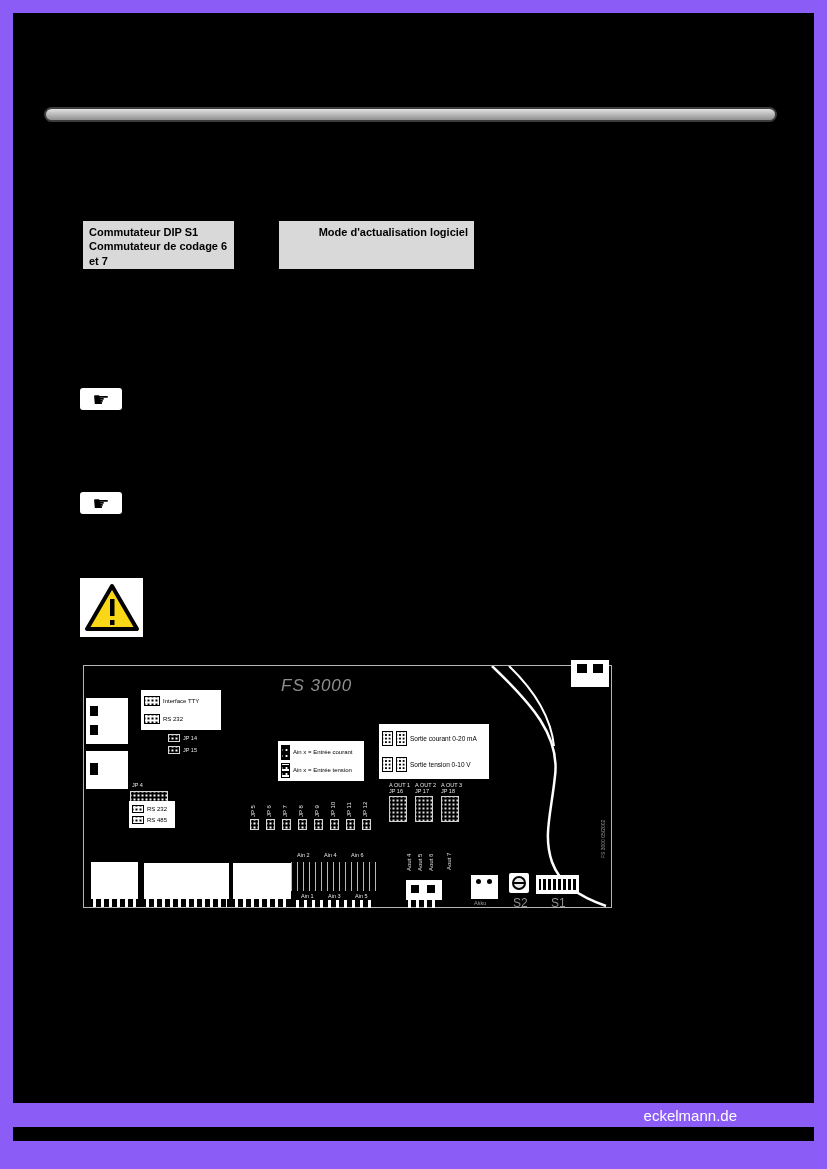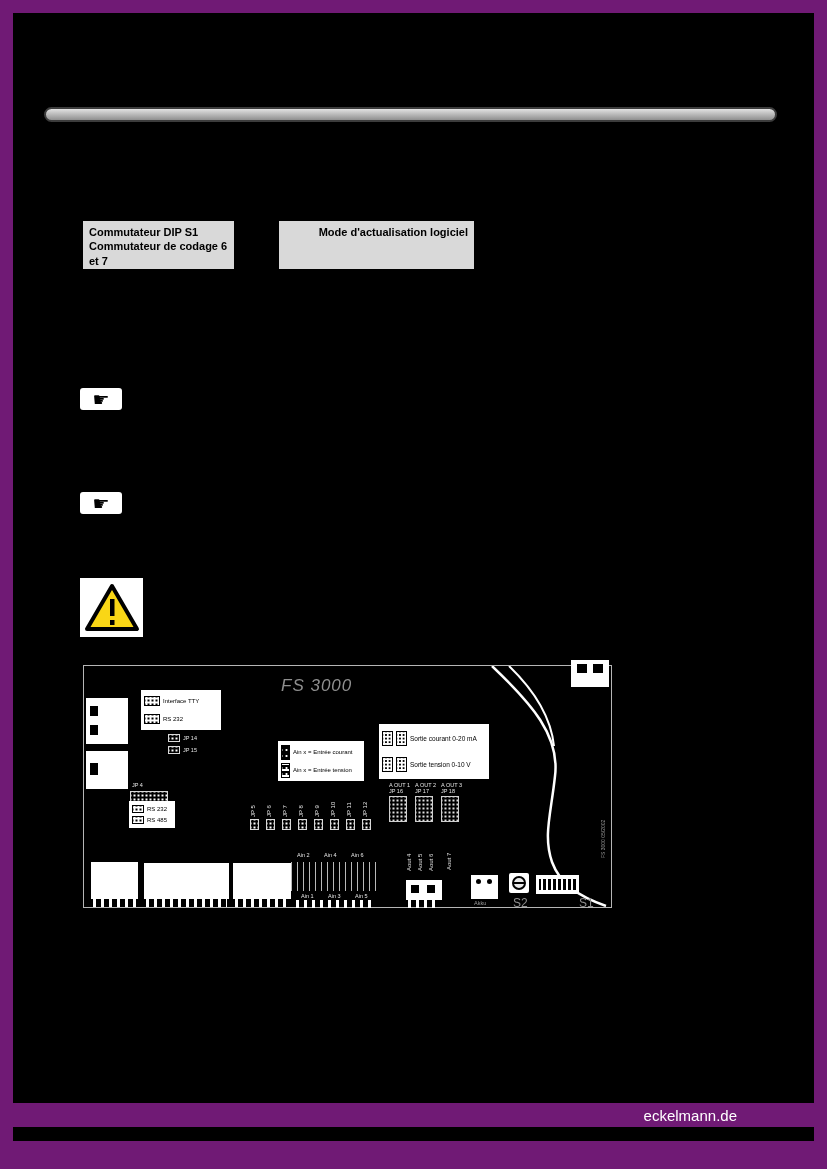--- a/index.html
+++ b/index.html
@@ -1,19 +1,19 @@
 <!DOCTYPE html>
 <html><head>
 <meta charset="utf-8">
 <style>
   html,body{margin:0;padding:0;background:#222;}
   .page{position:relative;width:827px;height:1169px;background:#000;overflow:hidden;
         font-family:"Liberation Sans",sans-serif;}
   .abs{position:absolute;}
-  .magenta{background:#701a75;}
+  .magenta{background:#8b5cf6;}
 
   
   .logo{display:flex;align-items:center;background:#fff;}
   .logo-text{font-weight:bold;font-size:25px;letter-spacing:.5px;color:#101010;padding-left:6px;flex:1;}
   .shape{width:20px;height:20px;margin-right:6px;box-shadow:2px 2px 0 #8d8d8d;}
   .diamond{transform:rotate(45deg) scale(.8);}
 
   
   .divider{background:linear-gradient(#e2e2e2,#8f8f8f);border:2px solid #3c3c3c;border-radius:8px;box-sizing:border-box;}
 
@@ -258,21 +258,21 @@
         <circle cx="10" cy="10" r="6" fill="#e8e8e8" stroke="#000" stroke-width="2"></circle>
         <line x1="5" y1="10" x2="15" y2="10" stroke="#000" stroke-width="2"></line>
       </svg>
     </div>
     <div class="abs glabel" style="left:429px;top:230px;">S2</div>
 
     <div class="wbox" style="left:452px;top:209px;width:43px;height:19px;">
       <div class="abs" style="left:3px;top:4px;width:37px;height:11px;background:#000;
            background-image:repeating-linear-gradient(90deg,transparent 0 2px,#fff 2px 4px,transparent 4px 5px);"></div>
     </div>
-    <div class="abs glabel" style="left:467px;top:230px;margin-left:28px;">S1</div>
+    <div class="abs glabel" style="left:467px;top:230px;">S1</div>
 
     <div class="abs vtext" style="left:516px;top:120px;height:72px;font-size:5px;color:#9a9a9a;">FS 3000 05/2002</div>
   </div>
 
   <div class="abs magenta footer" style="left:13px;top:1103px;width:801px;height:24px;padding-right:77px;box-sizing:border-box;">
     <span>eckelmann.de</span>
   </div>
 
 </div>
 

